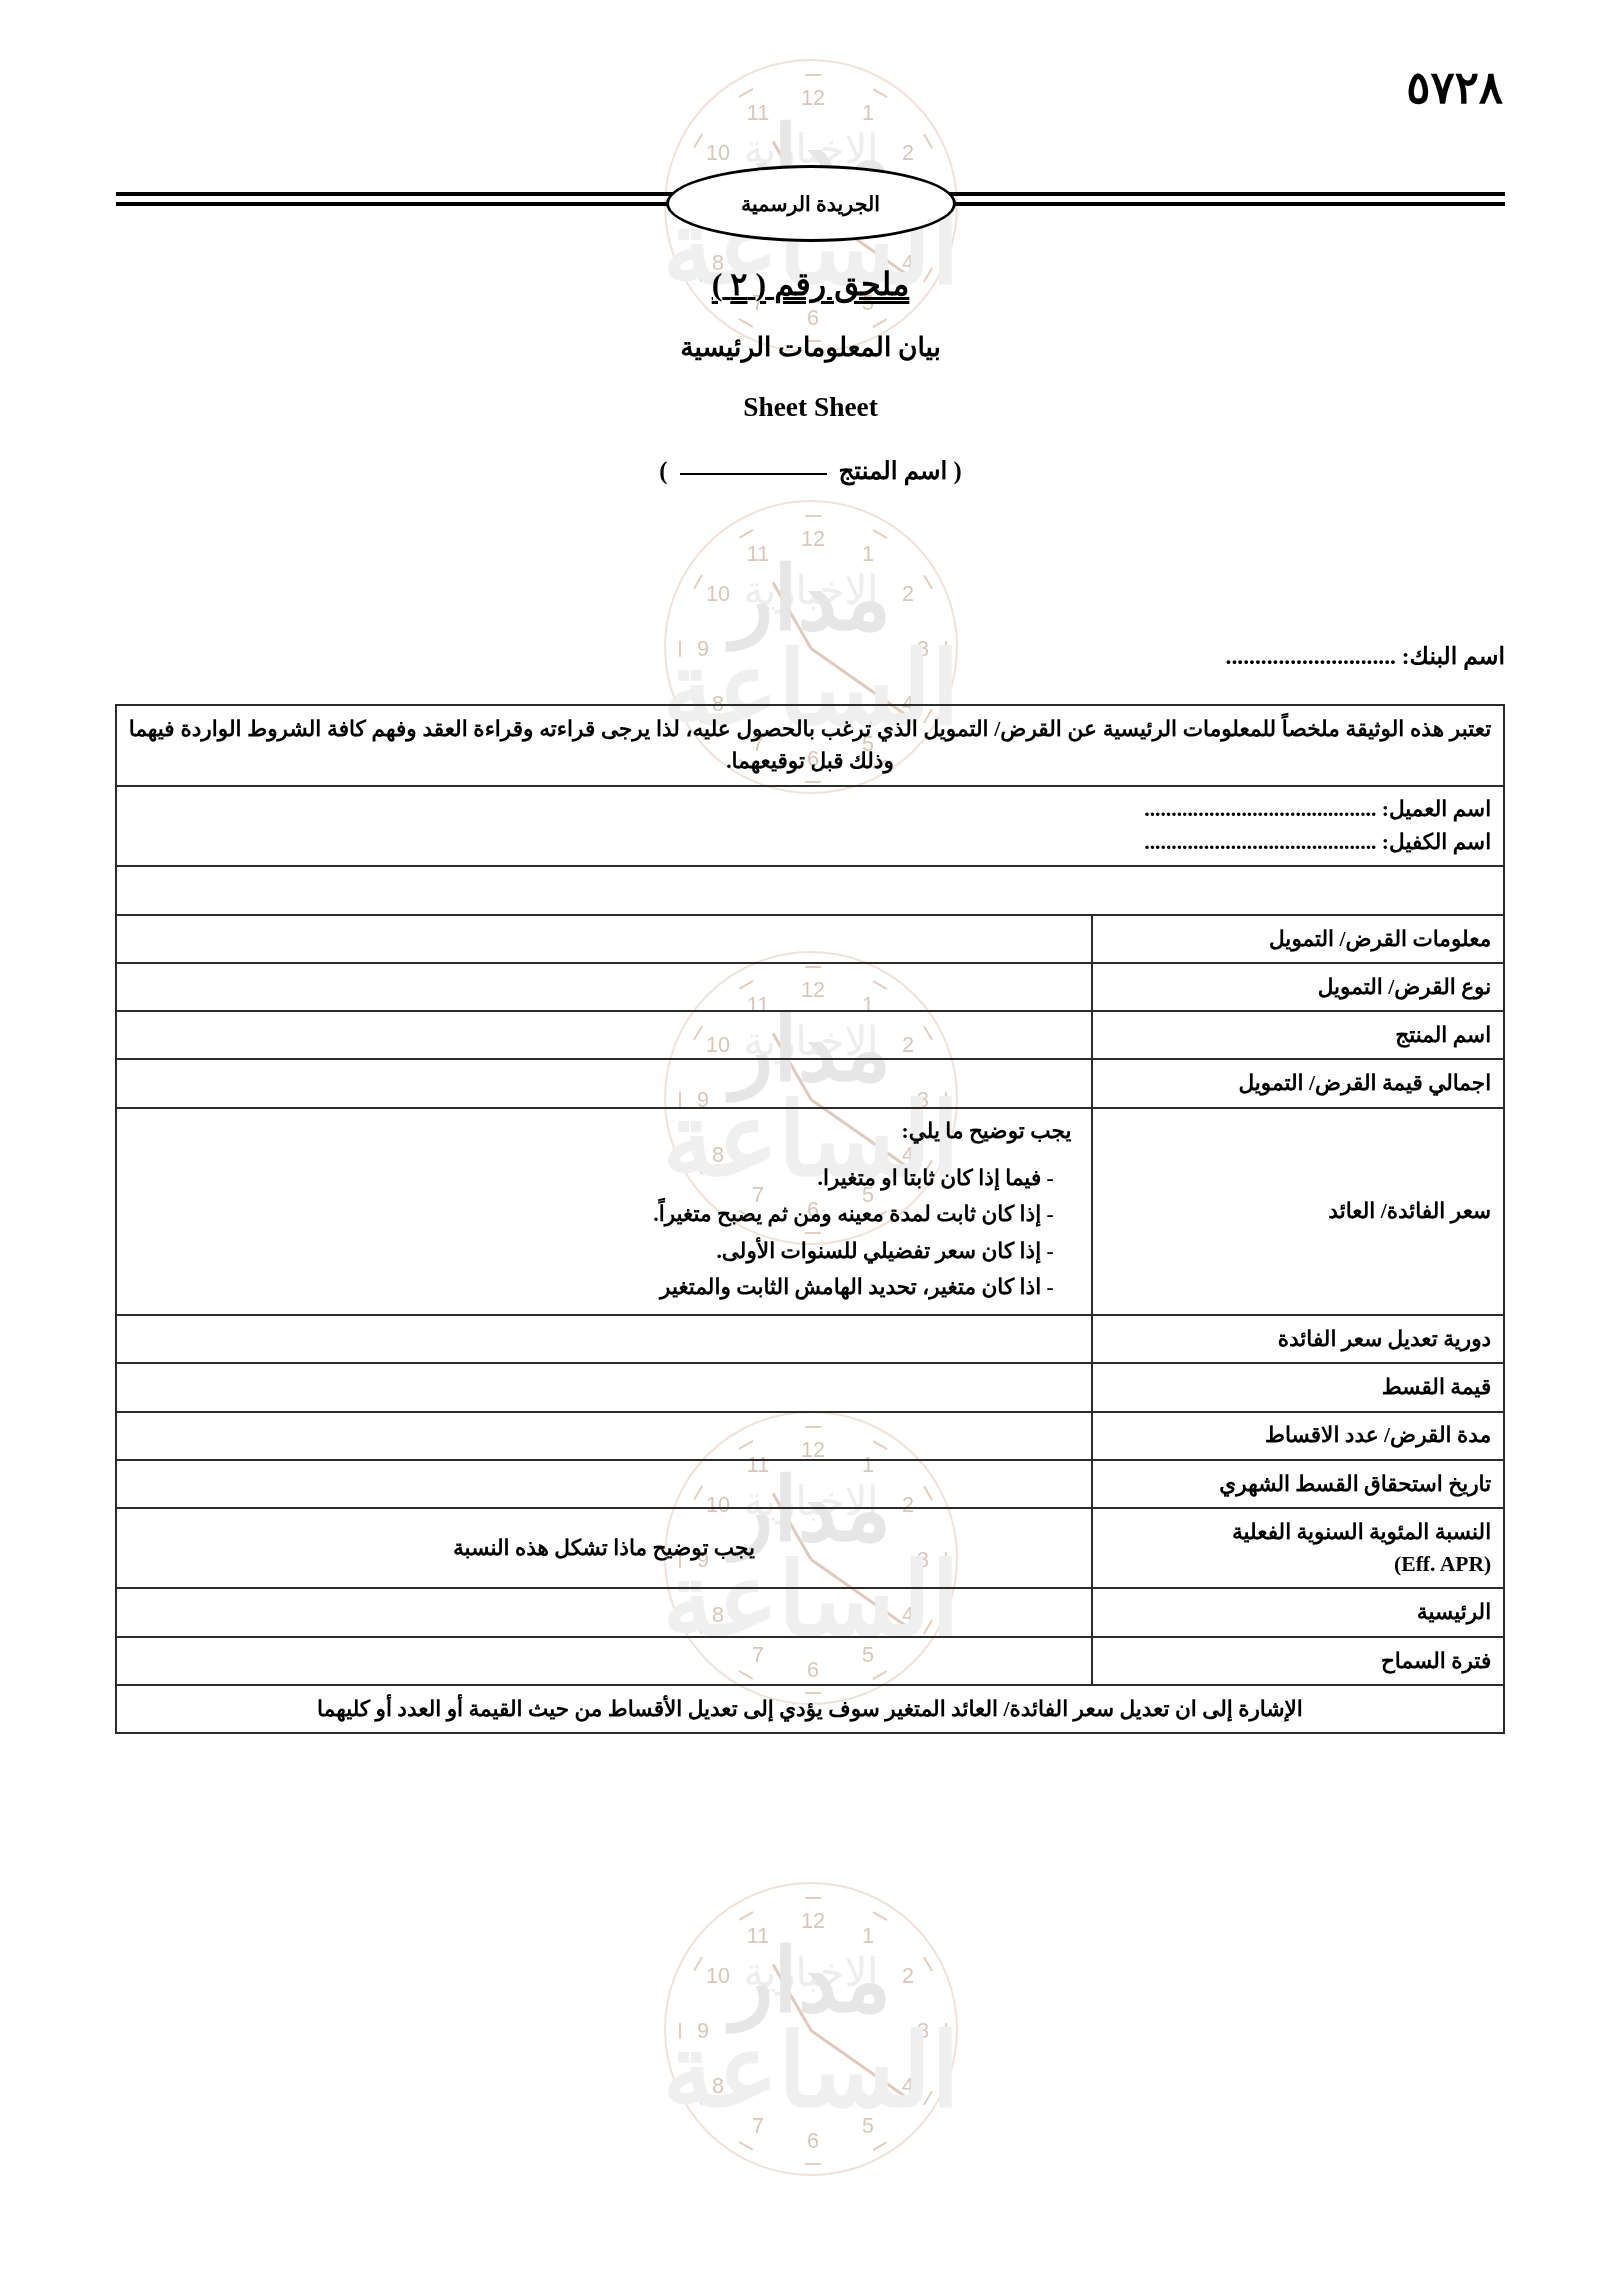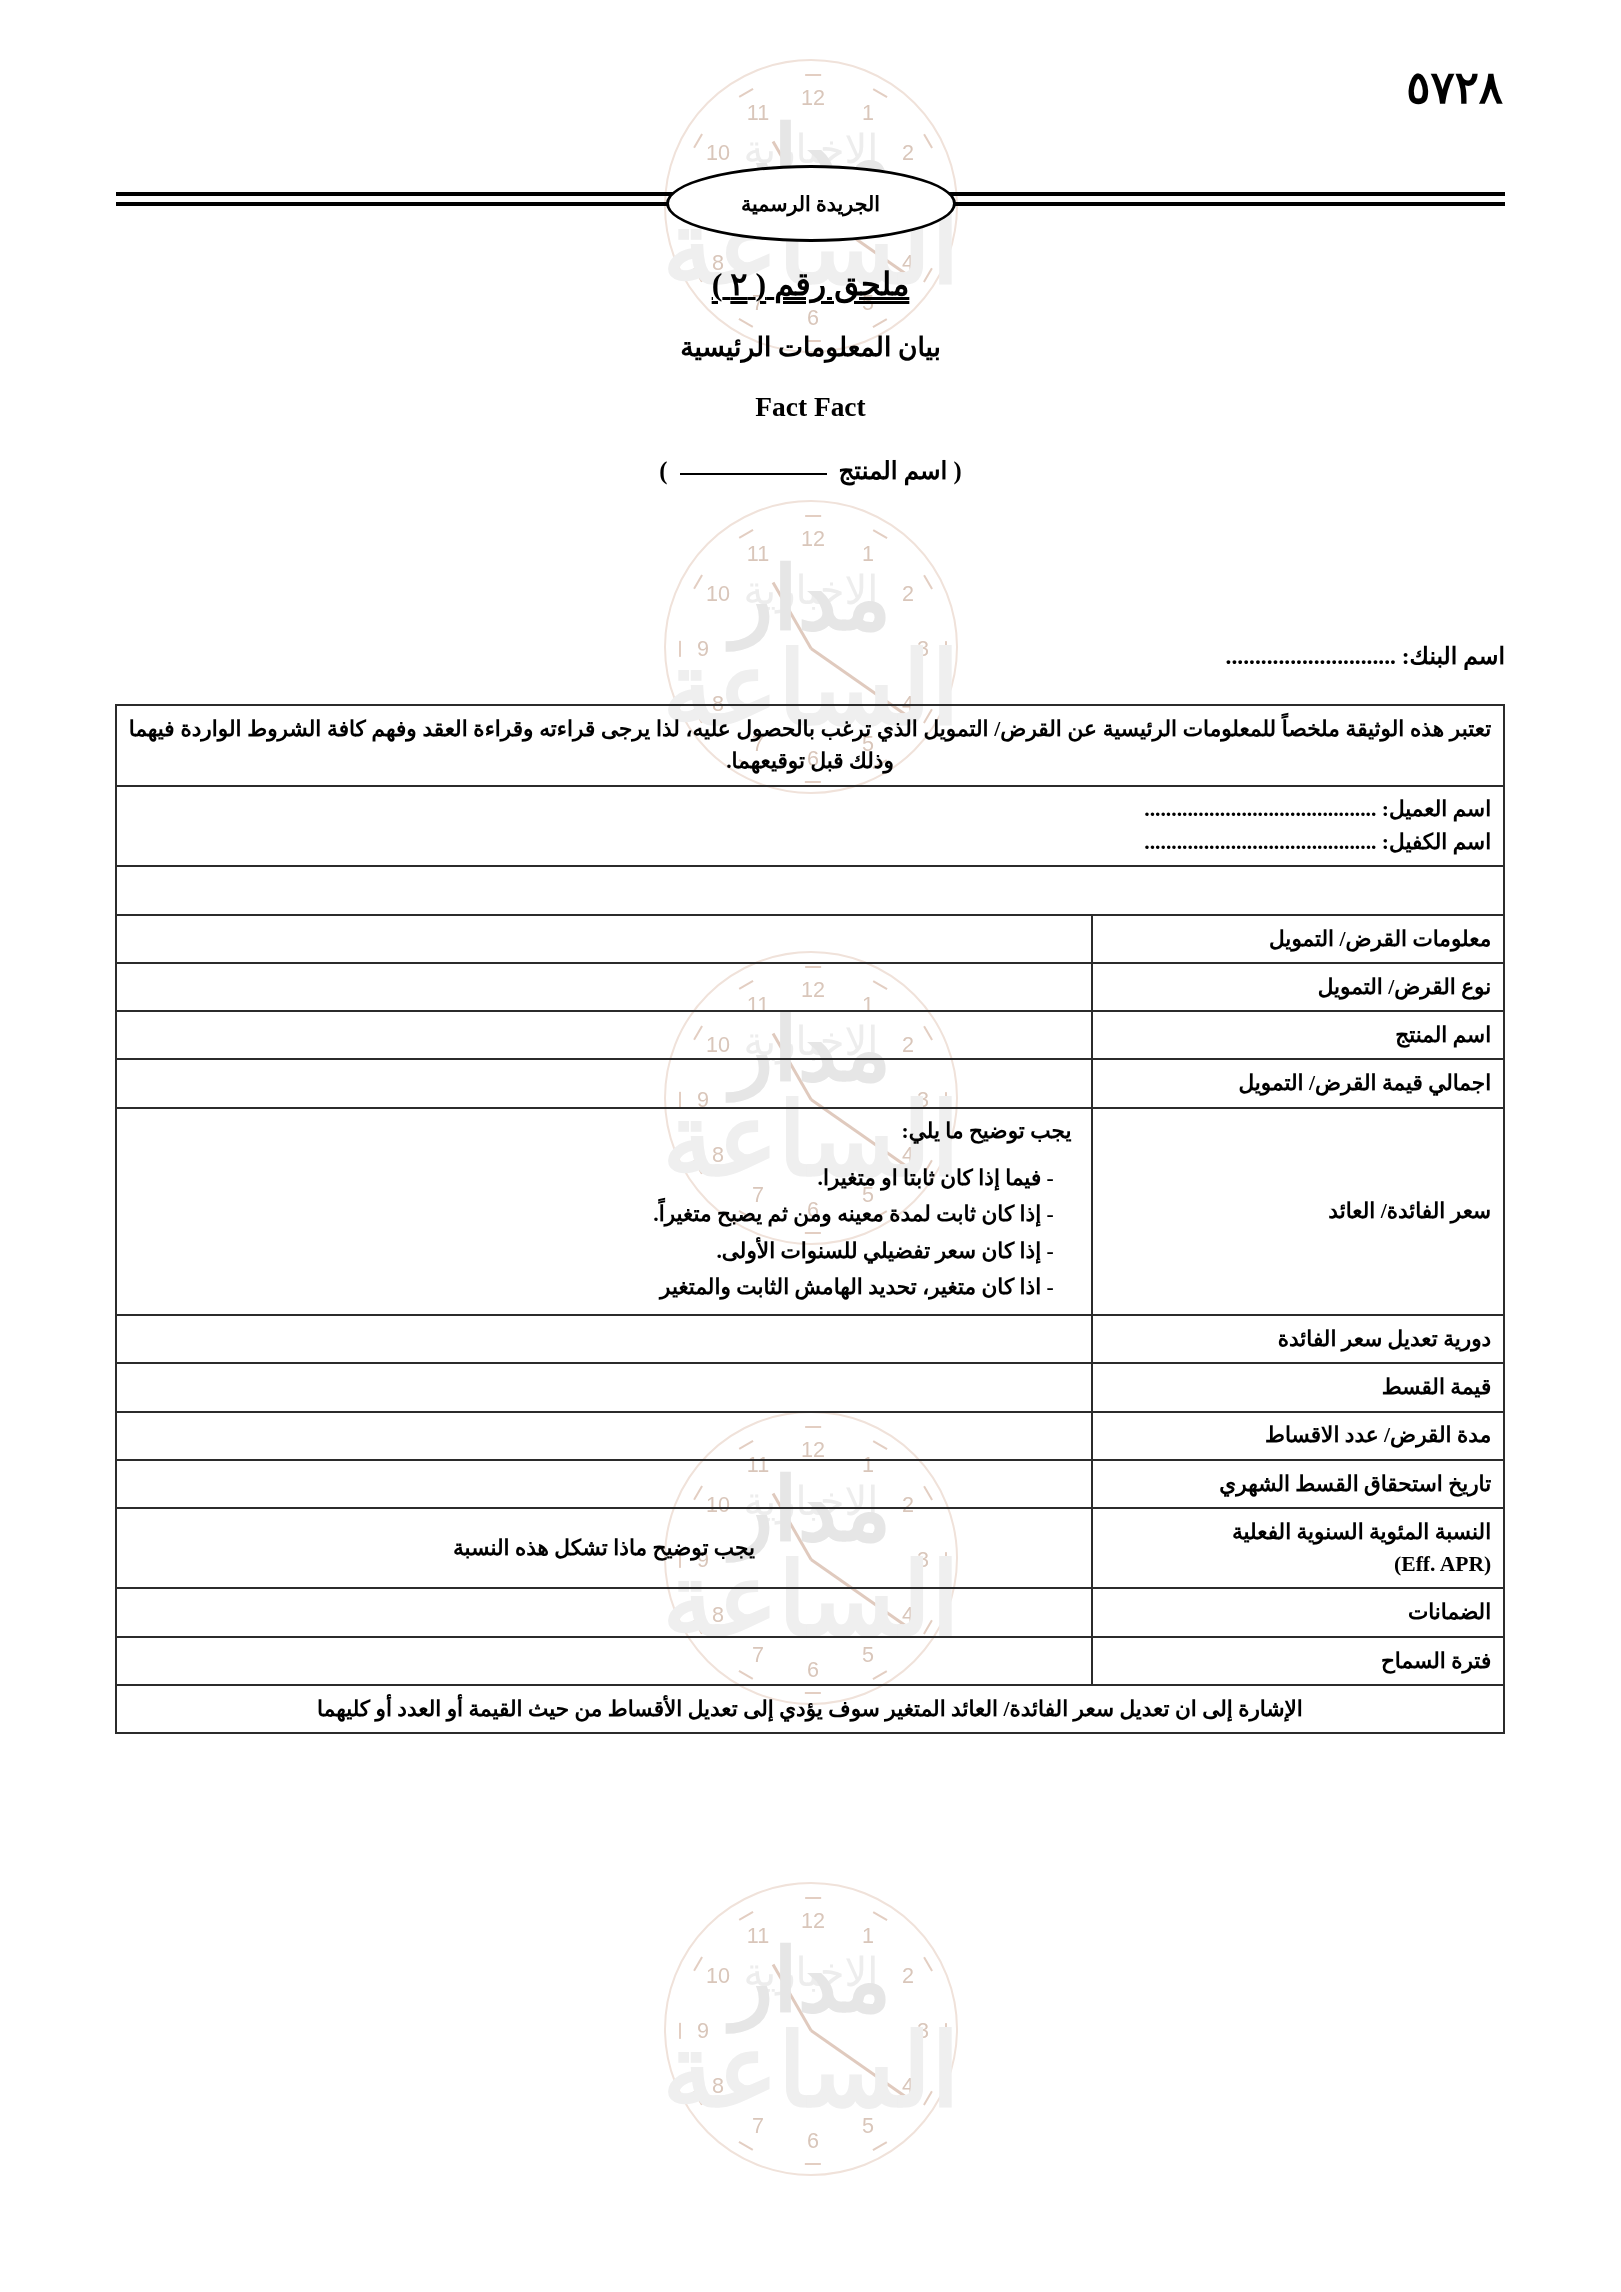--- a/index.html
+++ b/index.html
@@ -470,21 +470,21 @@
   </div>
 
   <div class="title-block">
     <div class="annex-line">
       <span class="u">ملحق رقم</span>
       <span class="u">(</span>
       <span class="u">٢</span>
       <span class="u">)</span>
     </div>
     <div class="subtitle-ar">بيان المعلومات الرئيسية</div>
-    <div class="subtitle-en">Fact Fact</div>
+    <div class="subtitle-en">Sheet Sheet</div>
     <div class="product-line">
       <span>(</span>
       <span>اسم المنتج</span>
       <span class="blank"></span>
       <span>)</span>
     </div>
   </div>
 
   <div class="bank-line">
     <span>اسم البنك:</span>
@@ -567,21 +567,21 @@
 
       <tr>
         <td class="label">
           <span>النسبة المئوية السنوية الفعلية</span>
           <span class="apr-en">(Eff. APR)</span>
         </td>
         <td class="mid">يجب توضيح ماذا تشكل هذه النسبة</td>
       </tr>
 
       <tr>
-        <td class="label">الضمانات</td>
+        <td class="label">الرئيسية</td>
         <td class="value"></td>
       </tr>
       <tr>
         <td class="label">فترة السماح</td>
         <td class="value"></td>
       </tr>
 
       <tr>
         <td class="note" colspan="2">الإشارة إلى ان تعديل سعر الفائدة/ العائد المتغير سوف يؤدي إلى تعديل الأقساط من حيث القيمة أو العدد أو كليهما</td>
       </tr>

